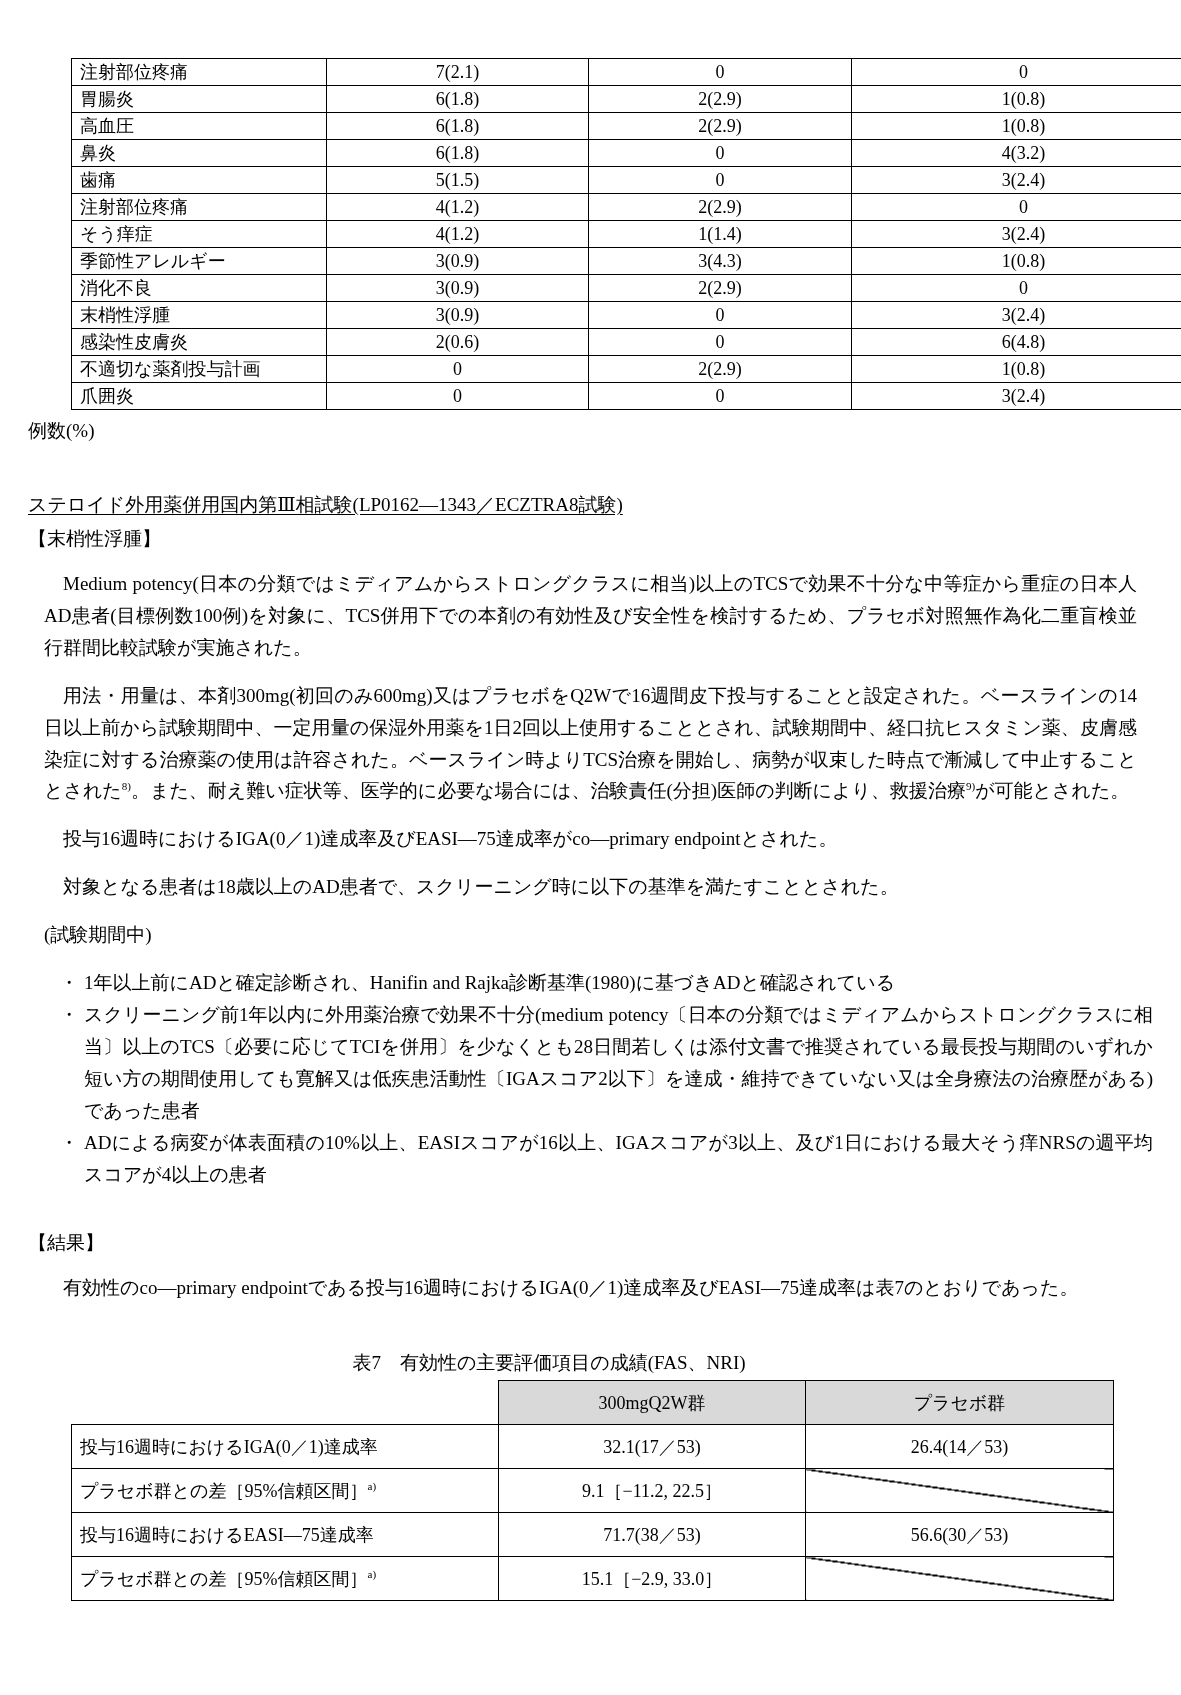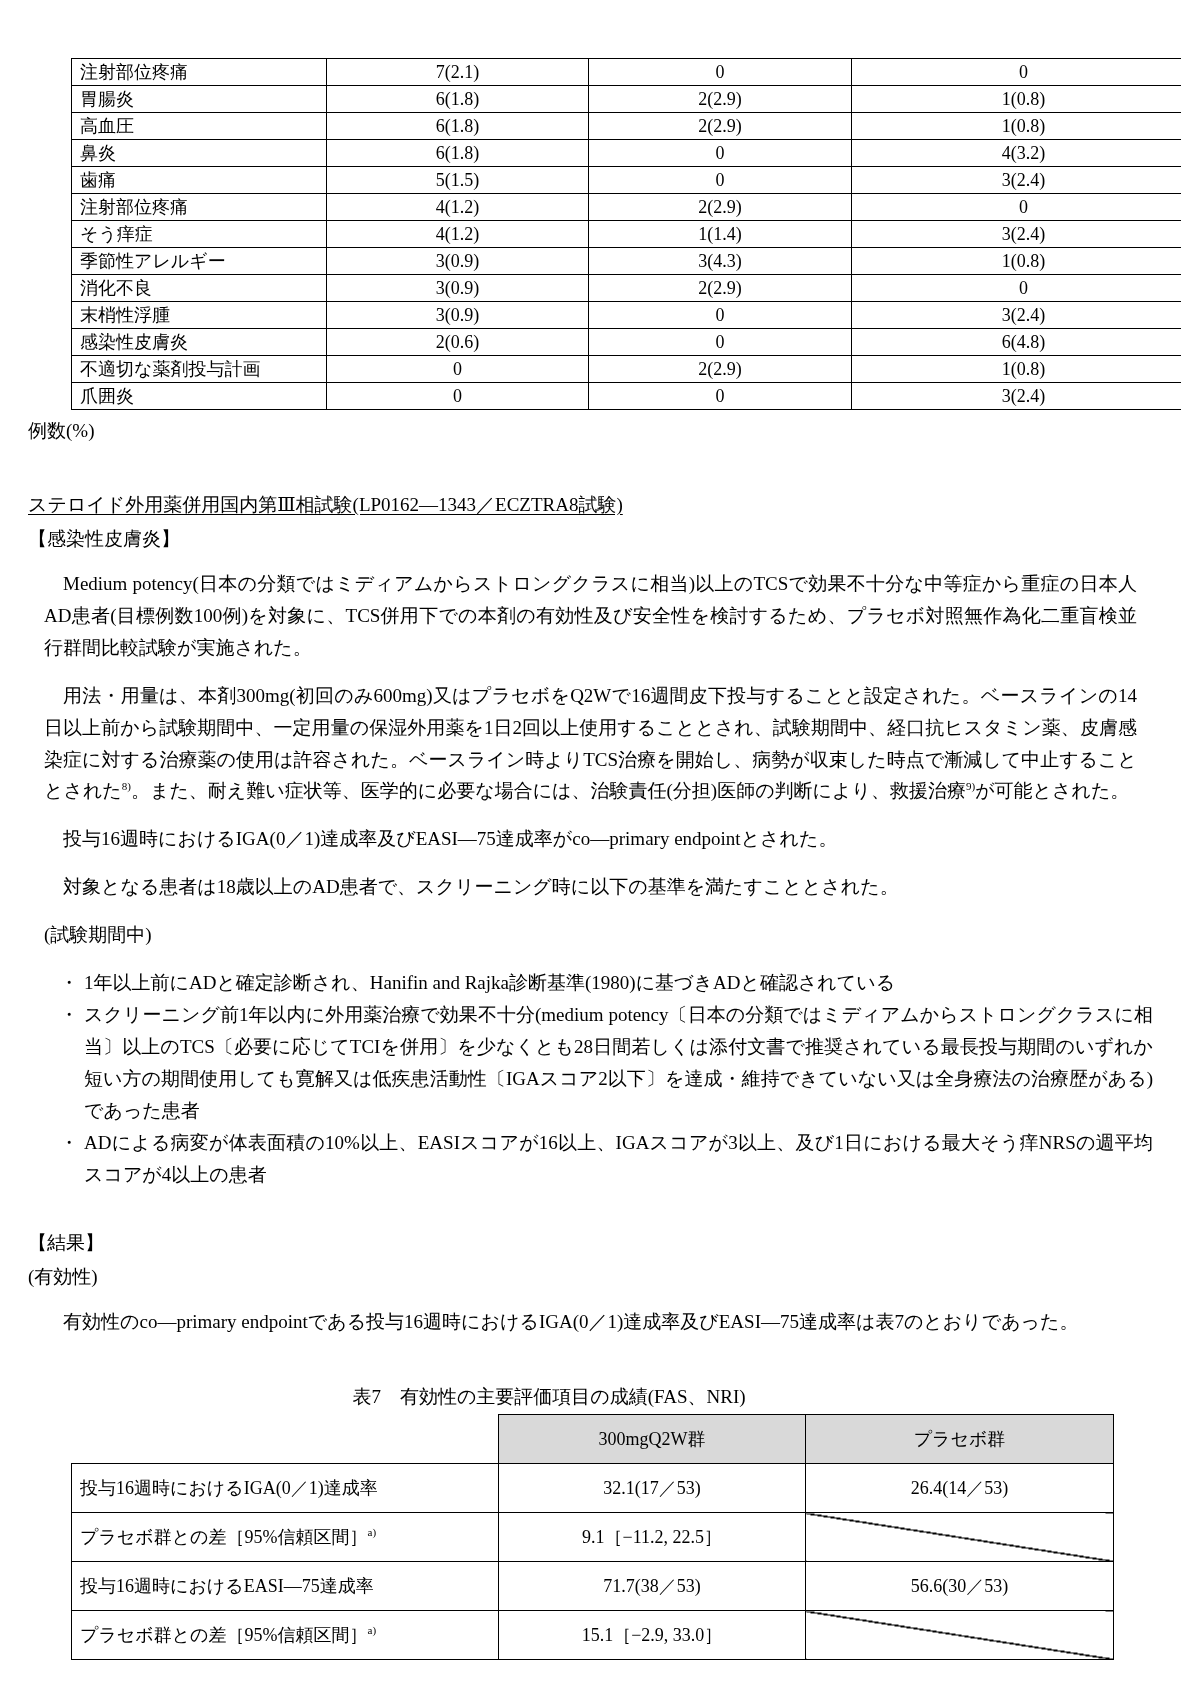--- a/index.html
+++ b/index.html
@@ -70,21 +70,21 @@
   }
   .t7 { width: 1042px; table-layout: fixed; }
   .t7 col.c-lbl { width: 427px; }
   .t7 col.c-v1  { width: 307px; }
   .t7 col.c-v2  { width: 308px; }
   .t7 td, .t7 th {
     border: 1px solid #000;
     height: 44px;
     font-size: 18px;
     font-weight: normal;
-    padding: 12px 8px;
+    padding: 0 8px;
     white-space: nowrap;
     overflow: hidden;
   }
   .t7 th.hdr { background: #d9d9d9; text-align: center; }
   .t7 th.corner { border-top: none; border-left: none; background: #fff; }
   .t7 td.lbl { text-align: left; }
   .t7 td.val { text-align: center; }
   .t7 td.diag {
     background-image: linear-gradient(to top right,
       #ffffff calc(50% - 0.8px),
@@ -183,21 +183,21 @@
         <td class="val">0</td>
         <td class="val">0</td>
         <td class="val">3(2.4)</td>
       </tr>
     </tbody>
   </table>
 
   <p class="note">例数(%)</p>
 
   <p class="heading">ステロイド外用薬併用国内第Ⅲ相試験(LP0162—1343／ECZTRA8試験)</p>
-  <p class="subtitle">【感染性皮膚炎】</p>
+  <p class="subtitle">【末梢性浮腫】</p>
 
   <p class="para">Medium potency(日本の分類ではミディアムからストロングクラスに相当)以上のTCSで効果不十分な中等症から重症の日本人AD患者(目標例数100例)を対象に、TCS併用下での本剤の有効性及び安全性を検討するため、プラセボ対照無作為化二重盲検並行群間比較試験が実施された。</p>
 
   <p class="para"><span>用法・用量は、本剤300mg(初回のみ600mg)又はプラセボをQ2Wで16週間皮下投与することと設定された。ベースラインの14日以上前から試験期間中、一定用量の保湿外用薬を1日2回以上使用することとされ、試験期間中、経口抗ヒスタミン薬、皮膚感染症に対する治療薬の使用は許容された。ベースライン時よりTCS治療を開始し、病勢が収束した時点で漸減して中止することとされた</span><sup>8)</sup><span>。また、耐え難い症状等、医学的に必要な場合には、治験責任(分担)医師の判断により、救援治療</span><sup>9)</sup><span>が可能とされた。</span></p>
 
   <p class="para">投与16週時におけるIGA(0／1)達成率及びEASI—75達成率がco—primary endpointとされた。</p>
   <p class="para">対象となる患者は18歳以上のAD患者で、スクリーニング時に以下の基準を満たすこととされた。</p>
 
   <p class="para plain">(試験期間中)</p>
 
@@ -208,21 +208,20 @@
   <div class="bullet">
     <span class="mark">・</span>
     <span class="txt">スクリーニング前1年以内に外用薬治療で効果不十分(medium potency〔日本の分類ではミディアムからストロングクラスに相当〕以上のTCS〔必要に応じてTCIを併用〕を少なくとも28日間若しくは添付文書で推奨されている最長投与期間のいずれか短い方の期間使用しても寛解又は低疾患活動性〔IGAスコア2以下〕を達成・維持できていない又は全身療法の治療歴がある)であった患者</span>
   </div>
   <div class="bullet">
     <span class="mark">・</span>
     <span class="txt">ADによる病変が体表面積の10%以上、EASIスコアが16以上、IGAスコアが3以上、及び1日における最大そう痒NRSの週平均スコアが4以上の患者</span>
   </div>
 
   <p class="results-title">【結果】</p>
-  <p class="subtitle">(有効性)</p>
   <p class="para">有効性のco—primary endpointである投与16週時におけるIGA(0／1)達成率及びEASI—75達成率は表7のとおりであった。</p>
 
   <p class="t7-caption">表7　有効性の主要評価項目の成績(FAS、NRI)</p>
 
   <table class="t7">
     <colgroup>
         <col class="c-lbl">
         <col class="c-v1">
         <col class="c-v2">
       </colgroup>

